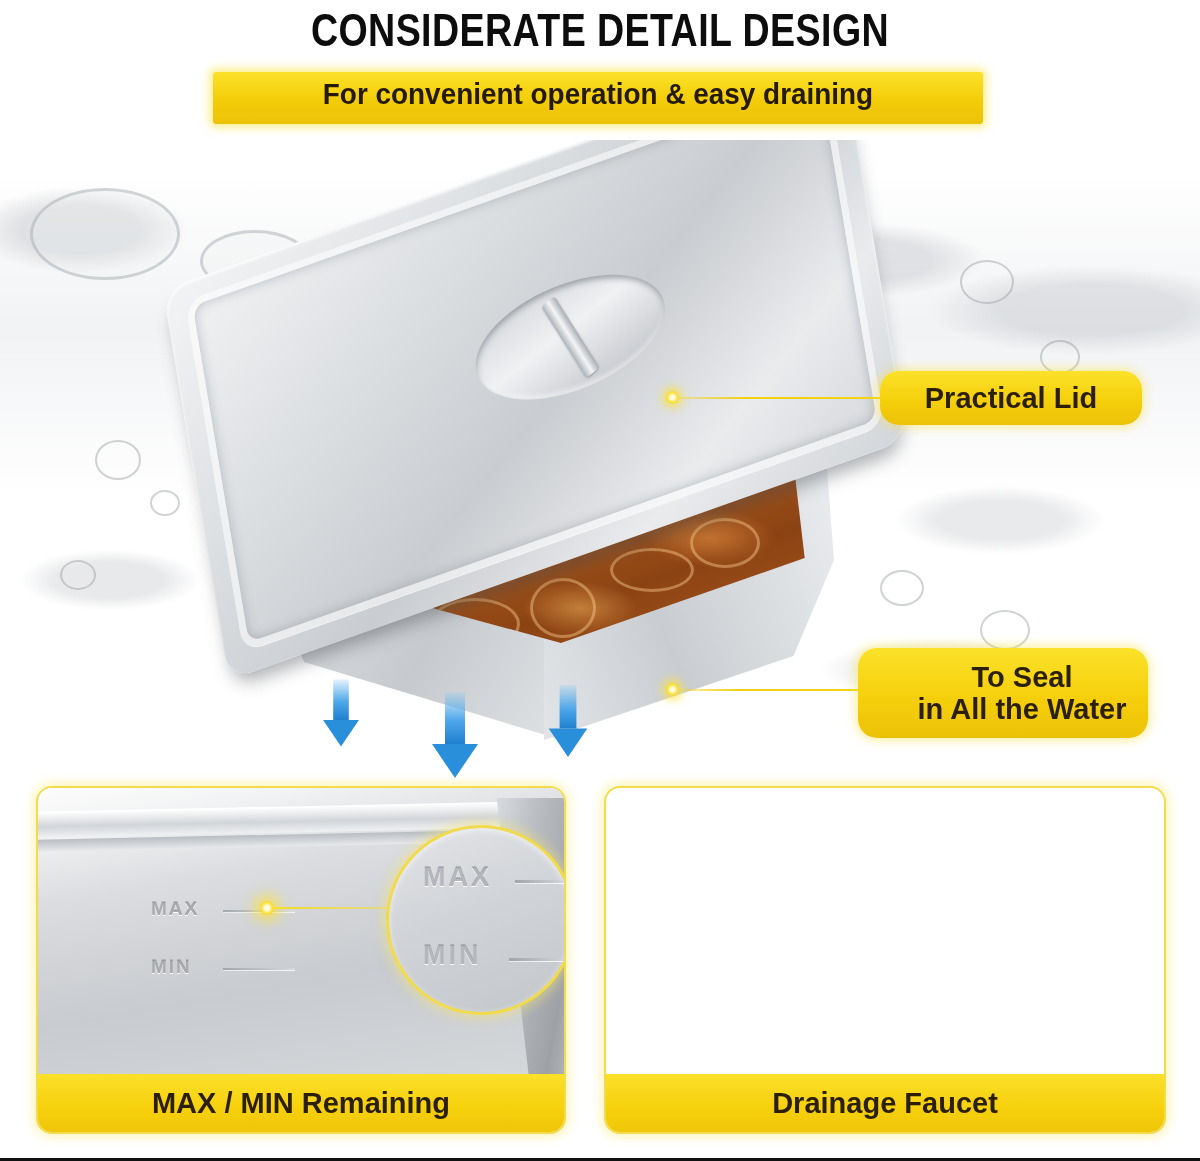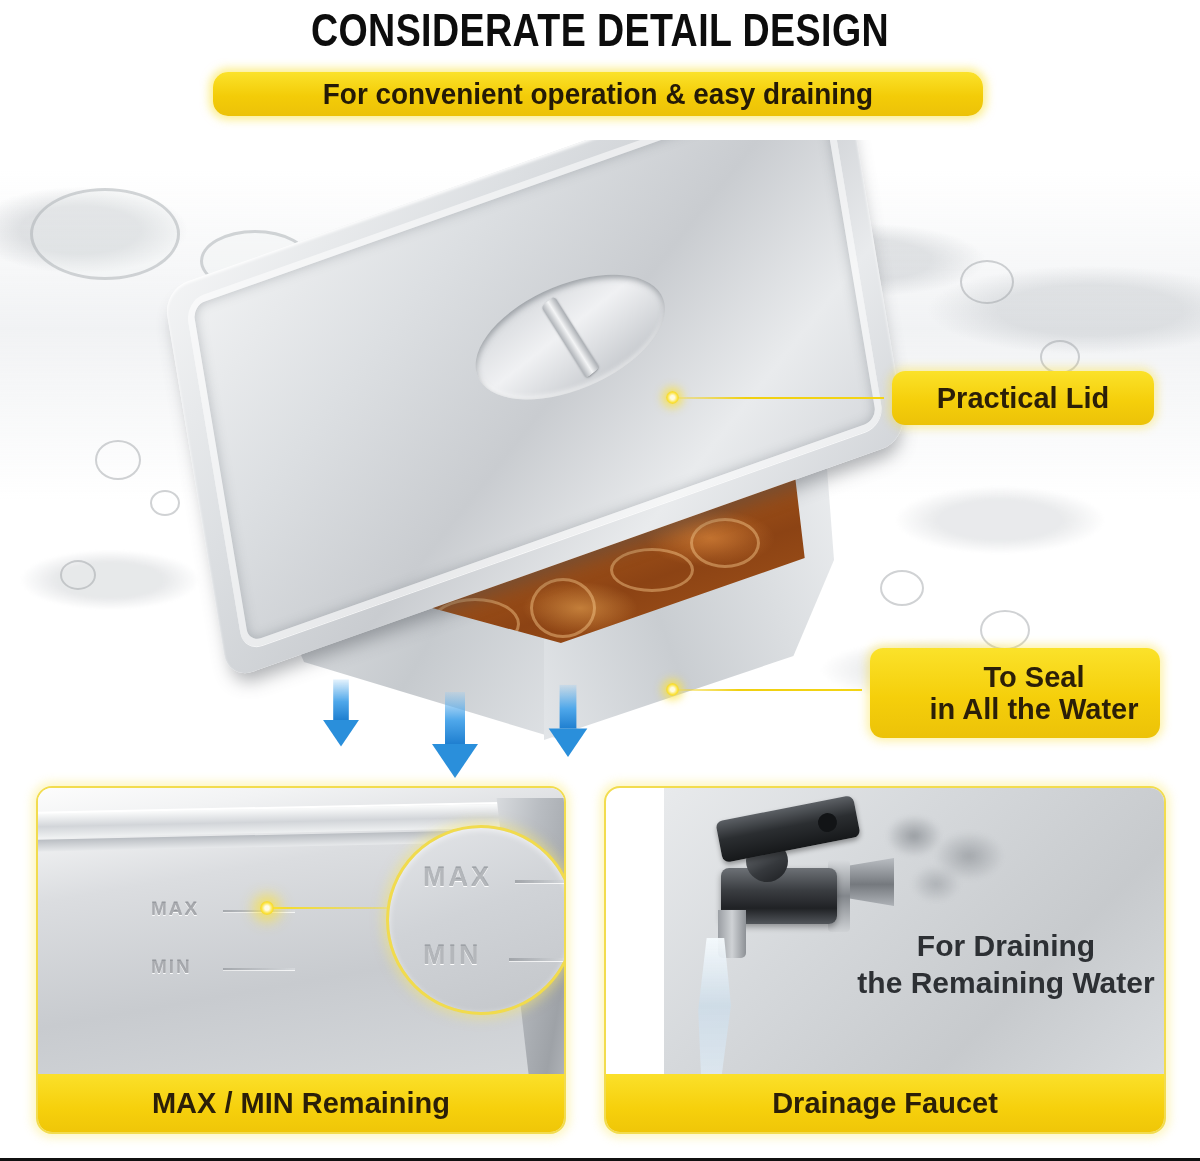--- a/index.html
+++ b/index.html
@@ -14,23 +14,23 @@
   #header { position:absolute; left:0; top:0; width:1200px; height:140px; }
   #main-title {
     position:absolute; left:0; top:2px; width:1200px;
     text-align:center;
     font-size:47px; font-weight:bold; color:#0d0d0d;
     letter-spacing:0.5px;
     transform:scaleX(0.80); transform-origin:center top;
     white-space:nowrap;
   }
   #subtitle-badge {
-    position:absolute; left:213px; top:72px; width:770px; height:44px;
+    position:absolute; left:213px; top:72px; width:770px; height:52px;
     background:linear-gradient(180deg,#fbe22a 0%,#f3cc08 55%,#ecc208 100%);
-    border-radius:15px;
+    border-radius:3px;
     box-shadow:0 0 9px 4px rgba(250,225,60,.55);
     text-decoration:underline;
   }
   #subtitle-text {
     position:absolute; left:0; top:0; width:770px; height:44px;
     display:flex; align-items:center; justify-content:center;
     font-size:30px; font-weight:bold; color:#241a07;
     transform:scaleX(0.93); transform-origin:center center;
     white-space:nowrap;
   }
@@ -134,27 +134,26 @@
     border-top:34px solid #2a8fdb;
   }
   #arrow1 { left:318px; top:530px; transform:scale(.78); }
   #arrow2 { left:432px; top:552px; transform:scale(1.0); }
   #arrow3 { left:545px; top:538px; transform:scale(.84); }
 
   
   .callout-badge {
     position:absolute;
     background:linear-gradient(180deg,#fbe22a 0%,#f5cf0b 55%,#ecc208 100%);
-    border-radius:13px;
+    border-radius:19px;
     box-shadow:0 0 10px 3px rgba(250,225,60,.45);
     display:flex; align-items:center; justify-content:center;
     text-align:center;
     font-size:29px; font-weight:bold; color:#2b1f08;
     line-height:1.12;
-    margin-left:12px;
   }
   #badge-lid  { left:880px; top:231px; width:262px; height:54px; }
   #badge-seal { left:858px; top:508px; width:290px; height:90px;padding-left:38px; }
   .lead-line {
     position:absolute; height:2px;
     background:linear-gradient(90deg,rgba(245,215,40,.25),#f0d011 35%,#f3d414);
   }
   #lead-lid  { left:672px; top:257px; width:212px; }
   #lead-seal { left:672px; top:549px; width:190px; }
   .lead-dot {
@@ -402,31 +401,14 @@
       <div class="mag-emboss" id="mag-max">MAX</div>
       <div id="mag-tmax"></div>
       <div class="mag-emboss" id="mag-min">MIN</div>
       <div id="mag-tmin"></div>
     </div>
   </div>
   <div class="panel-caption">MAX / MIN Remaining</div>
 </div>
 
 <div class="panel" id="panel-right">
-  <div class="panel-photo">
-    <div id="faucet-bg"></div>
-    <div id="splash-cloud"></div>
-    <div id="faucet-stem"></div>
-    <div id="faucet-nut"></div>
-    <div id="faucet-body"></div>
-    <div id="faucet-spout"></div>
-    <div id="faucet-pivot"></div>
-    <div id="faucet-lever"></div>
-    <div id="faucet-lever-hole"></div>
-    <div id="water-stream"></div>
-
-    <div id="faucet-caption">
-      <span>For Draining</span><br>
-      <span>the Remaining Water</span>
-    </div>
-  </div>
   <div class="panel-caption">Drainage Faucet</div>
 </div>
 
 </body></html>

